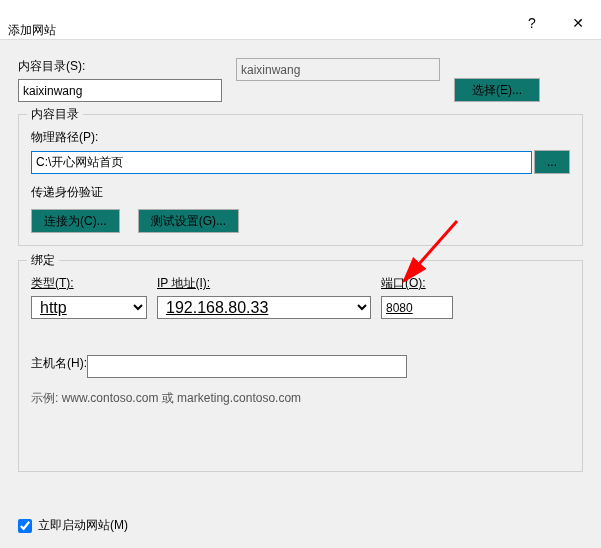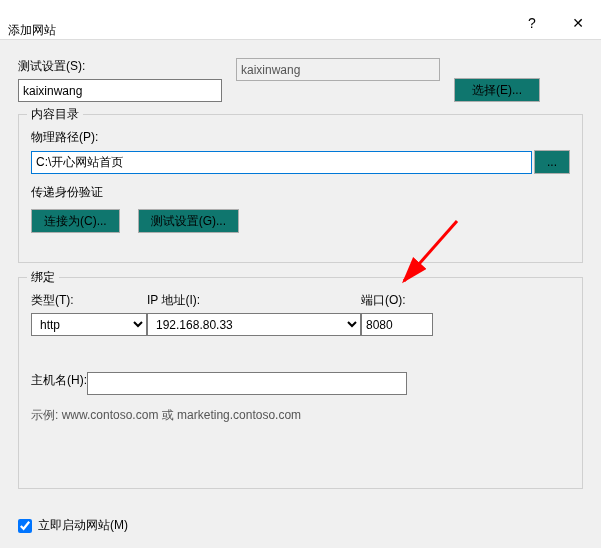--- a/index.html
+++ b/index.html
@@ -41,38 +41,38 @@
       height: 24px; min-width: 86px;
       padding: 0 12px;
       background: #0f766e;
       border: 1px solid #adadad;
       font-family: inherit; font-size: 12px;
       cursor: default;
     }
     .btn-std.small { min-width: 32px; }
     select {
       height: 23px; border: 1px solid #7a7a7a;
-      background: #fff; font-family: inherit; font-size: 12px;
+      background: #fff; font-family: inherit; font-size: 16px;
       padding-left: 4px;
     }
     .fieldset {
       border: 1px solid #d0d0d0;
-      padding: 14px 12px 29px 12px;
+      padding: 14px 12px 12px 12px;
       margin-bottom: 14px;
       position: relative;
     }
     .fieldset .legend {
       position: absolute; top: -9px; left: 8px;
       background: #f0f0f0; padding: 0 4px;
     }
     .path-row { display: flex; gap: 2px; align-items: center; margin-bottom: 10px; }
     .path-row input { flex: 1; border: 1px solid #0078d7; }
     .auth-section .sublabel { margin-bottom: 8px; }
     .auth-buttons { display: flex; gap: 18px; }
-    .bind-row1 { display: flex; margin-bottom: 14px; align-items: flex-end; }
+    .bind-row1 { display: flex; gap: 10px; margin-bottom: 14px; align-items: flex-end; text-decoration: underline; }
     .bind-type { width: 116px; display:flex; flex-direction:column; }
     .bind-ip { width: 214px; display:flex; flex-direction:column; }
     .bind-port { width: 72px; display:flex; flex-direction:column; }
     .host-row { display:flex; flex-direction:row; margin-bottom: 12px; margin-top: 36px; }
     .host-row input { width: 320px; }
     .example { color: #555; margin-top: 2px; }
     .footer {
       position: absolute; bottom: 14px; left: 18px;
       display: flex; align-items: center; gap: 6px;
     }
@@ -90,21 +90,21 @@
 <div class="titlebar">
   <span class="title">添加网站</span>
   <div class="btn">?</div>
   <div class="btn">✕</div>
 </div>
 
 <div class="content">
 
   <div class="row">
     <div class="col" style="flex:0 0 204px;">
-      <span class="label">测试设置(S):</span>
+      <span class="label">内容目录(S):</span>
       <input type="text" value="kaixinwang" style="">
     </div>
     <div class="col" style="flex:0 0 204px;">
       <input type="text" readonly="" value="kaixinwang" style="">
     </div>
     <div class="col" style="flex:0 0 auto; justify-content:flex-end;">
       <button class="btn-std">选择(E)...</button>
     </div>
   </div>
 

